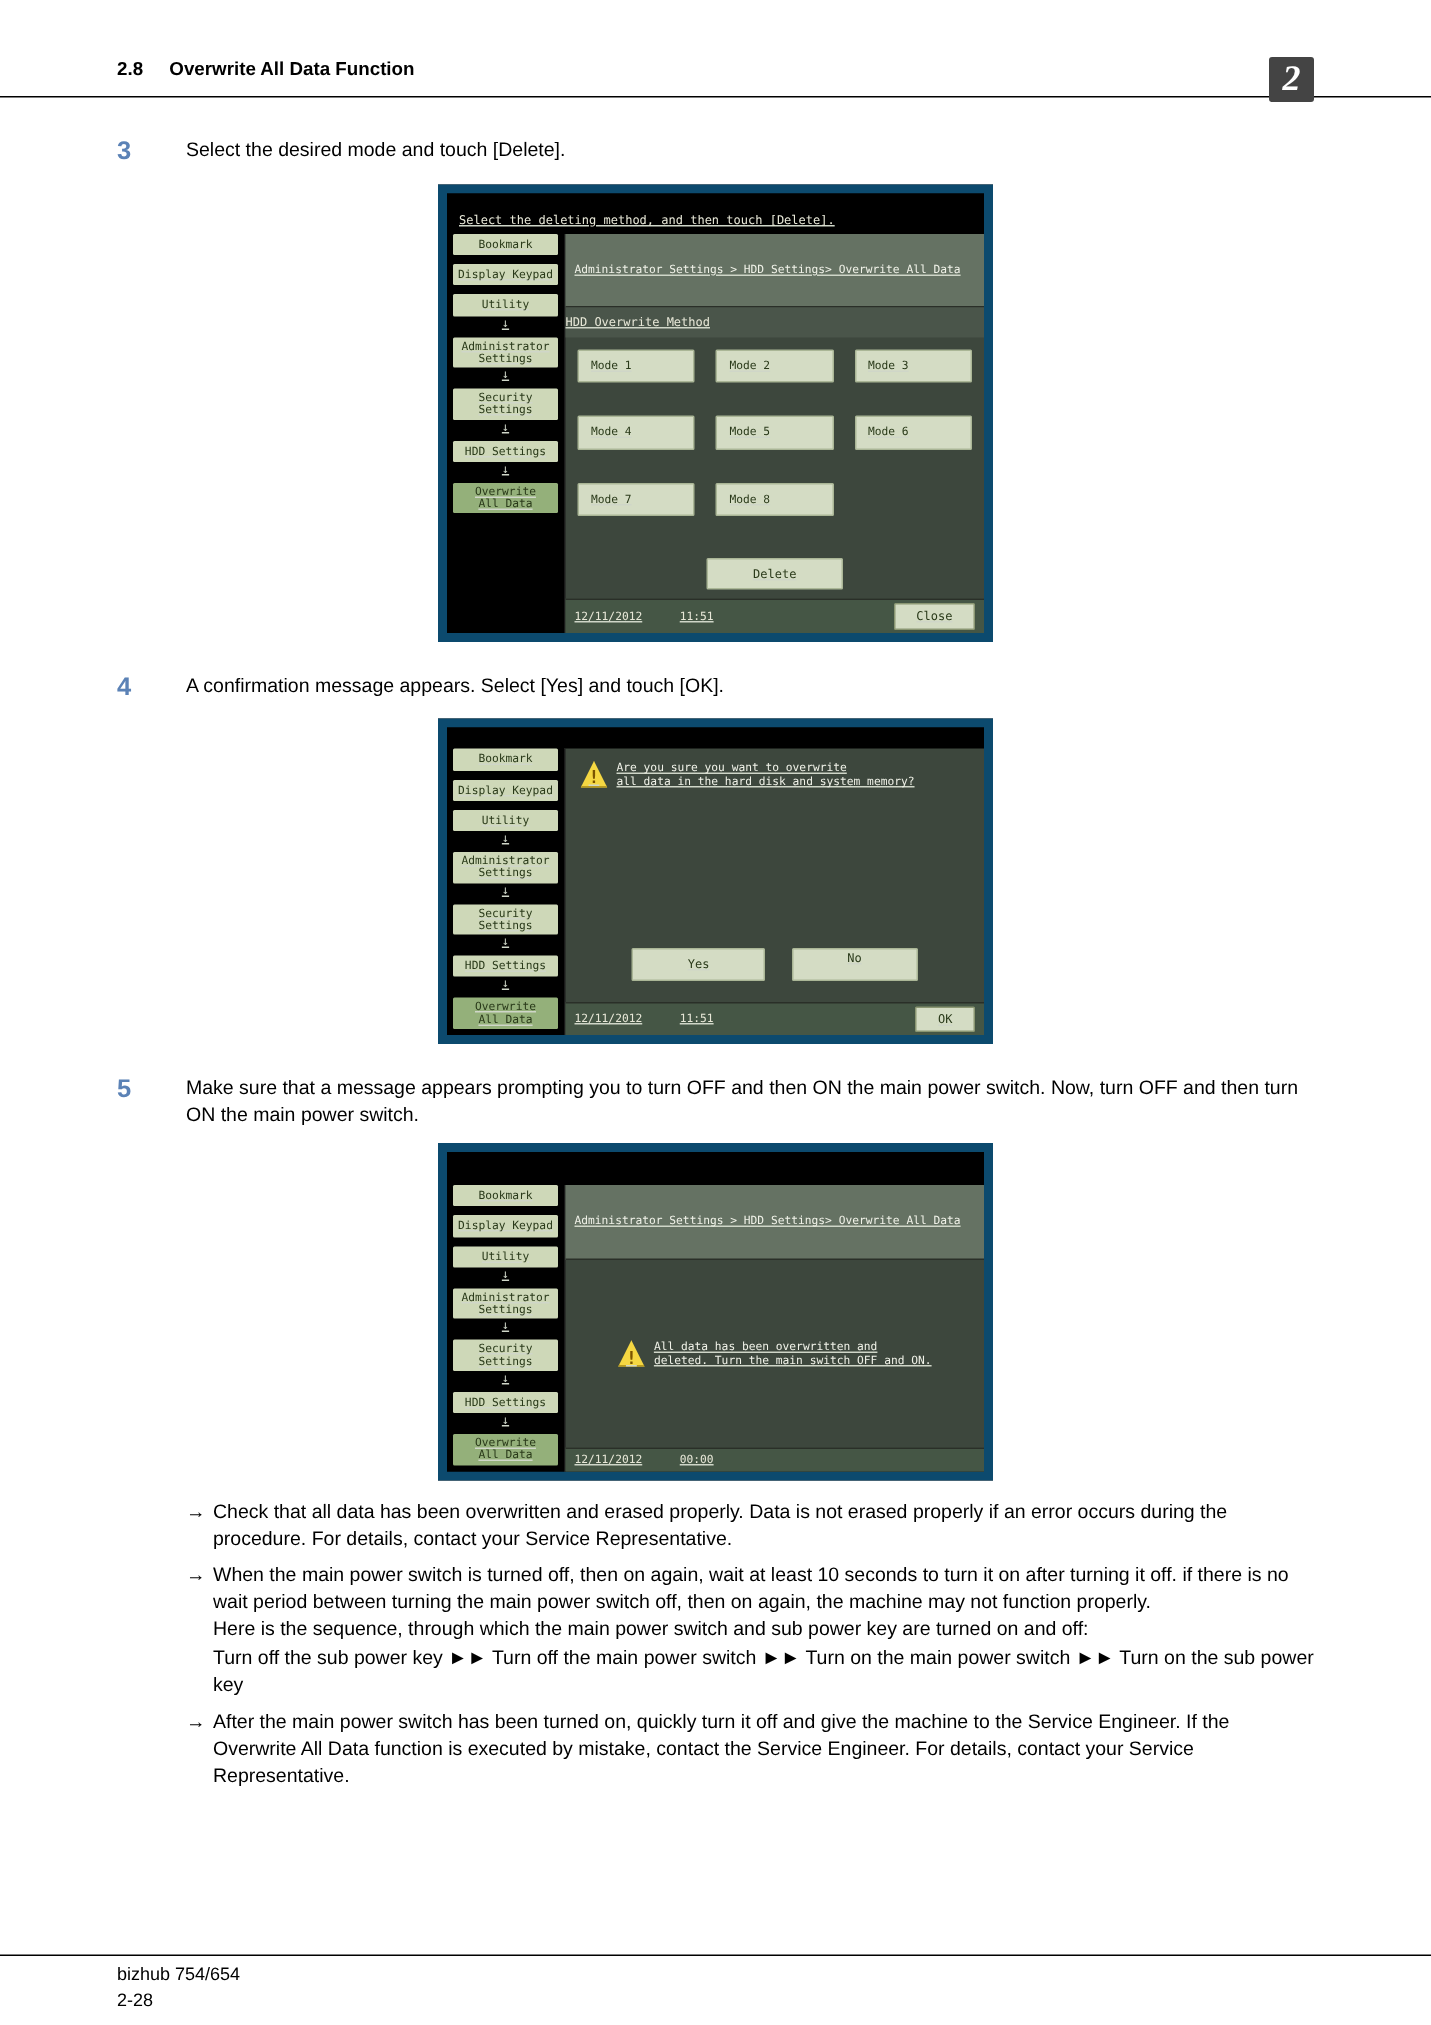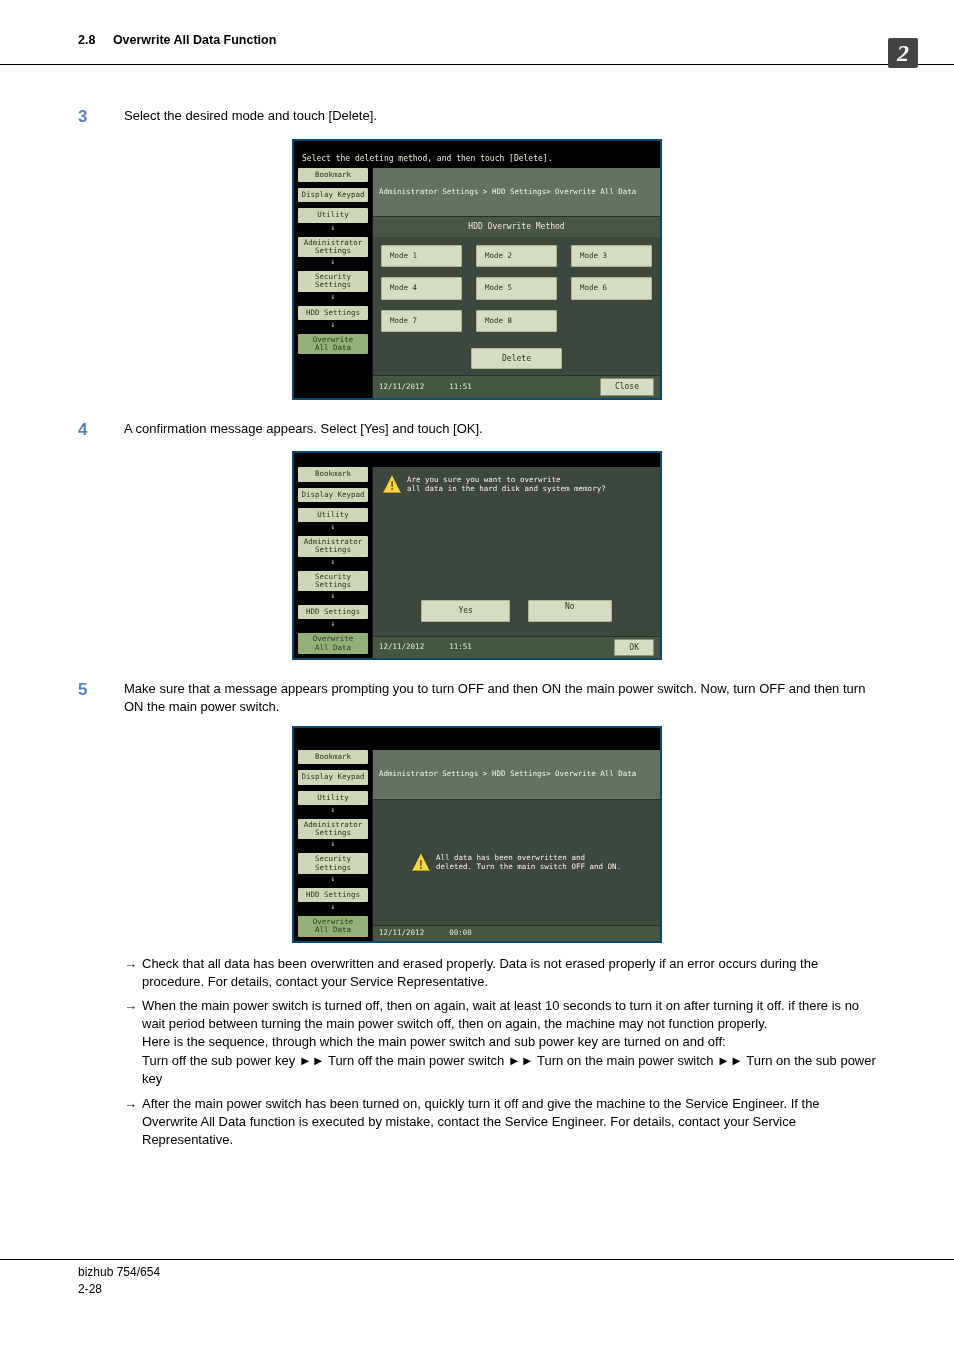--- a/index.html
+++ b/index.html
@@ -8,24 +8,24 @@
     background: #fff;
     width: 954px;
     margin: 0 auto;
     color: #000;
     font-size: 13px;
     line-height: 1.4;
     padding: 32px 0 18px 0;
   }
   .header-row {
     display: flex;
-    align-items: flex-start;
+    align-items: center;
     border-bottom: 1px solid #000;
-    padding: 0 36px 2px 78px;
-    margin-bottom: 40px;
+    padding: 0 78px 2px 78px;
+    margin-bottom: 24px;
   }
   .header-left {
     flex: 1;
     font-size: 12.5px;
     color: #000;
   }
   .sec-num { font-weight: bold; margin-right: 14px; }
   .sec-title { font-weight: bold; }
   .header-badge {
     width: 30px;
@@ -78,26 +78,27 @@
   .seqarrow { display: inline-block; vertical-align: middle; }
   .screenshot-wrap {
     display: flex;
     justify-content: center;
     margin: 8px 0 4px 0;
   }
   
   .shot {
     width: 370px;
     background: #000;
-    border: 2px solid #0c4a6e;
+    border: 6px solid #0c4a6e;
     font-family: "Lucida Console", Monaco, monospace;
     font-size: 8px;
     color: #cfd6c8;
     display: flex;
     flex-direction: column;
+    text-decoration: underline;
   }
   .shot .blackbar { height: 10px; background: #000; }
   .shot .instr {
     color: #e8e8d8;
     padding: 2px 8px 4px 8px;
     font-size: 8px;
   }
   .shot-body { display: flex; flex: 1; }
   .shot-side {
     width: 78px;
@@ -135,31 +136,30 @@
   }
   .crumb {
     background: #657263;
     color: #f0f2e8;
     padding: 19px 6px;
     font-size: 7.5px;
     border-bottom: 1px solid #2a2f28;
   }
   .tabbar {
     background: #4a554a;
-    text-align: center;
     padding: 4px 0;
     font-size: 8px;
     color: #e8e8d8;
   }
   .mode-area {
     flex: 1;
     padding: 8px 8px 4px 8px;
     display: flex;
     flex-direction: column;
-    gap: 10px;
+    gap: 22px;
   }
   .mode-row {
     display: flex;
     gap: 14px;
   }
   .mode-btn {
     flex: 1;
     background: #d4dcc4;
     color: #2a3a1a;
     text-align: left;

